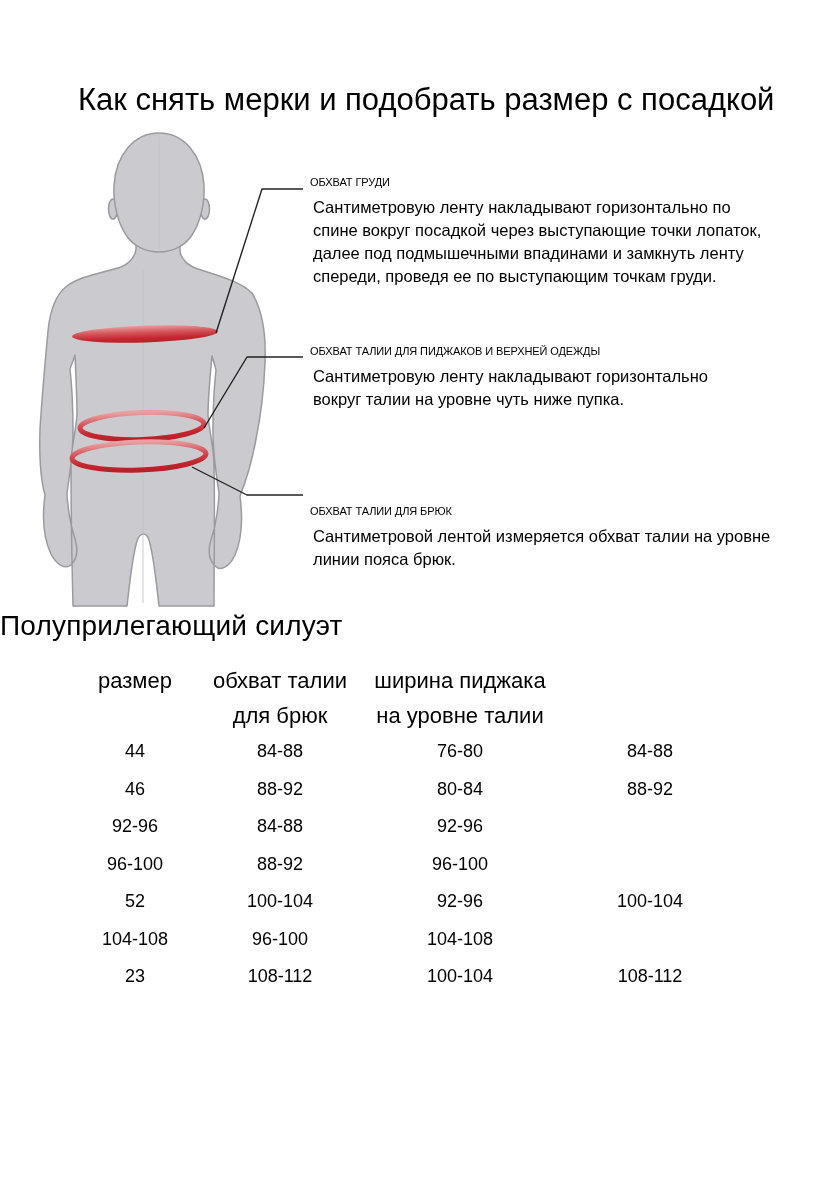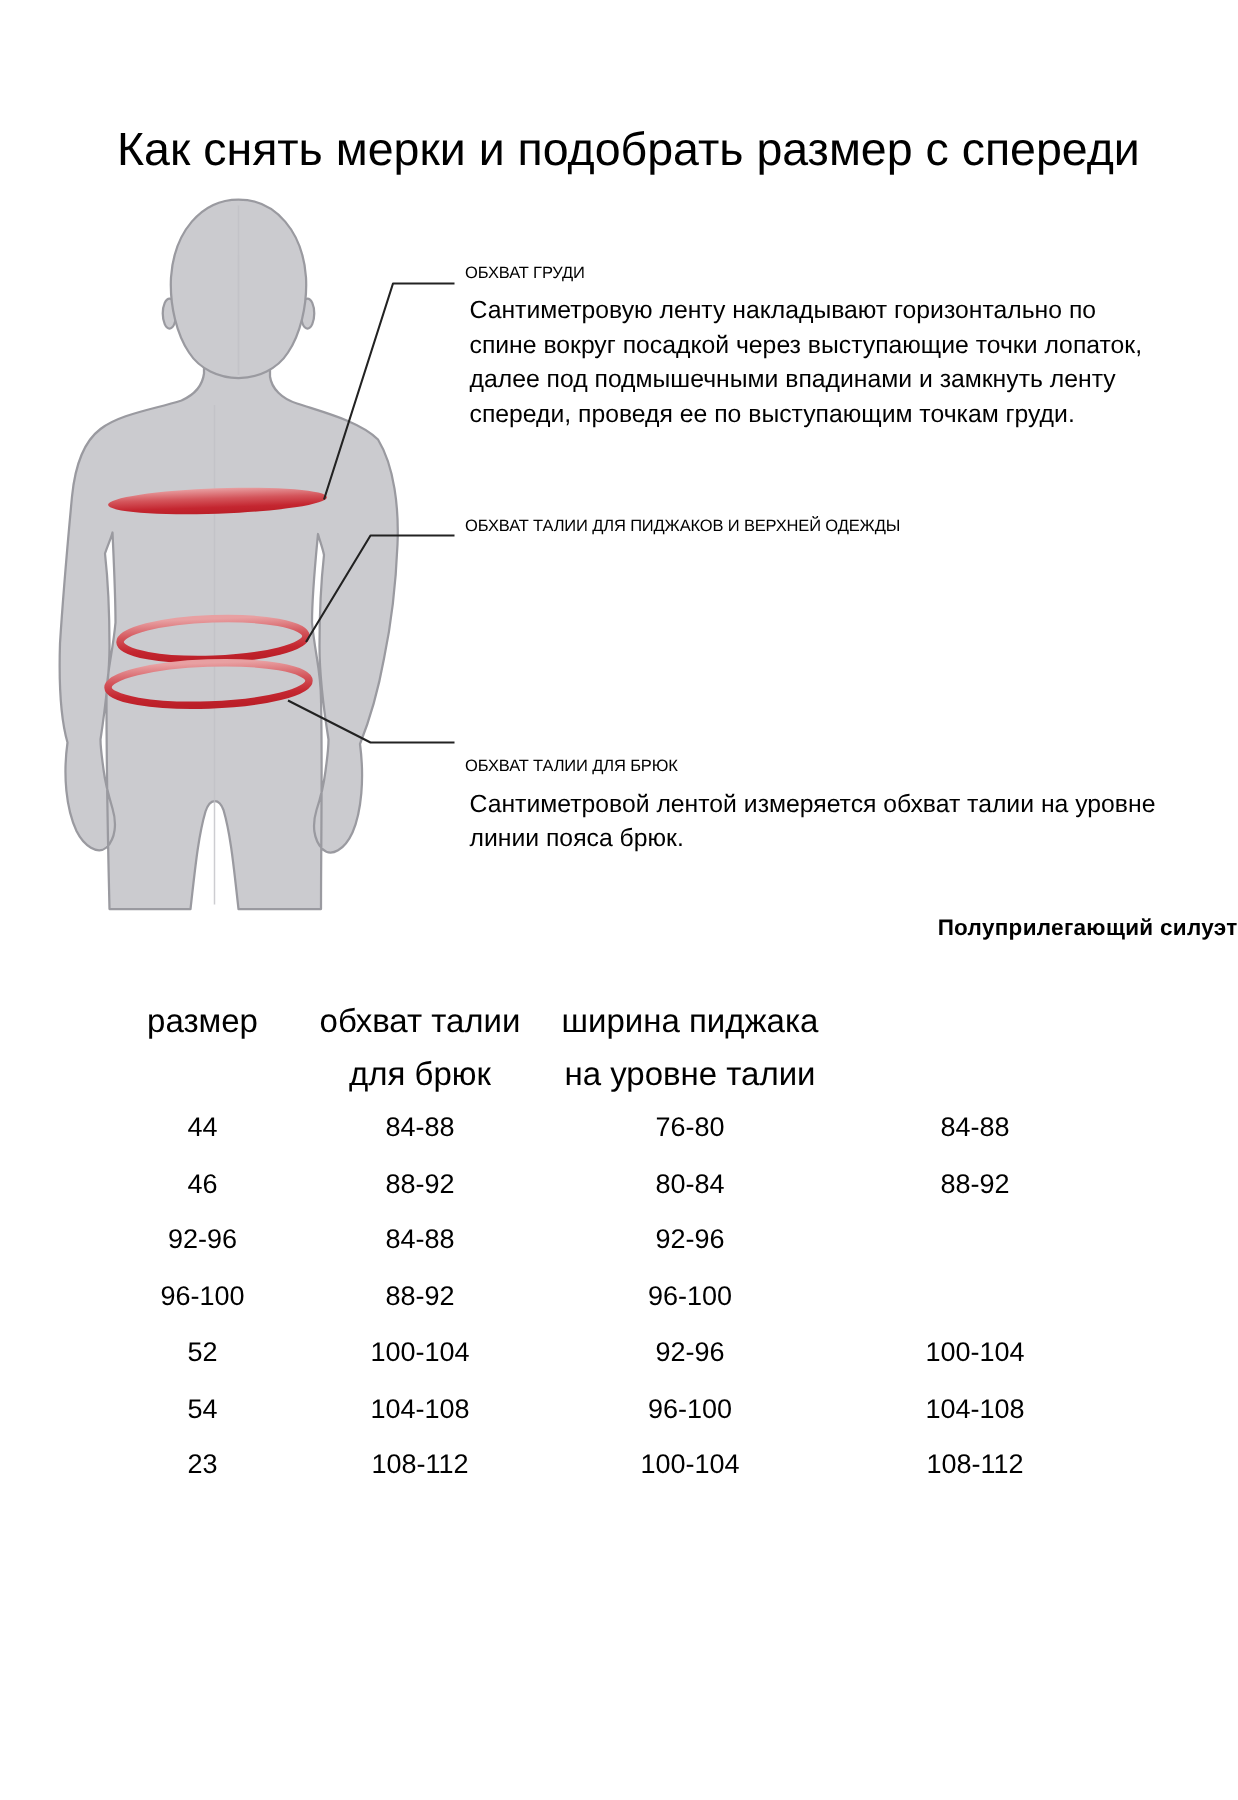--- a/index.html
+++ b/index.html
@@ -19,37 +19,37 @@
   .measure-section.s2{top:345px;}
   .measure-section.s3{top:505px;}
   .section-heading{
     margin:0;font-size:11px;font-weight:400;letter-spacing:-0.1px;white-space:nowrap;
   }
   .section-body{
     margin:8px 0 0 3px;font-size:16.5px;line-height:23px;white-space:pre-line;
   }
   .table-title{
     position:absolute;left:0;top:610px;width:825px;margin:0;
-    text-align:right;font-size:15px;font-weight:700;letter-spacing:0.2px;
+    text-align:left;font-size:28px;font-weight:400;letter-spacing:0.2px;
   }
   .table-wrap{position:absolute;left:60px;top:663px;width:670px;}
   .thead,.trow{
     display:grid;grid-template-columns:150px 140px 220px 160px;
   }
   .thead .hcell{text-align:center;font-size:22px;}
   .hline{height:35px;line-height:35px;}
   .trow{height:37.5px;}
   .tcell{
     text-align:center;font-size:18px;line-height:37.5px;height:37.5px;
   }
 </style>
 </head>
 <body>
 
-<h1 class="page-title">Как снять мерки и подобрать размер с спереди</h1>
+<h1 class="page-title">Как снять мерки и подобрать размер с посадкой</h1>
 
 <svg class="figure-svg" width="250" height="495" viewBox="0 0 250 495" aria-hidden="true">
   <defs>
     <linearGradient id="redv" x1="0" y1="0" x2="0" y2="1">
       <stop offset="0" stop-color="#e8a0a2"></stop>
       <stop offset="0.4" stop-color="#d4555b"></stop>
       <stop offset="0.75" stop-color="#c42630"></stop>
       <stop offset="1" stop-color="#bb1f28"></stop>
     </linearGradient>
   </defs>
@@ -122,20 +122,22 @@
 <section class="measure-section s1">
   <h2 class="section-heading">ОБХВАТ ГРУДИ</h2>
   <p class="section-body">Сантиметровую ленту накладывают горизонтально по
 спине вокруг посадкой через выступающие точки лопаток,
 далее под подмышечными впадинами и замкнуть ленту
 спереди, проведя ее по выступающим точкам груди.</p>
 </section>
 
 <section class="measure-section s2">
   <h2 class="section-heading">ОБХВАТ ТАЛИИ ДЛЯ ПИДЖАКОВ И ВЕРХНЕЙ ОДЕЖДЫ</h2>
+  <p class="section-body">Сантиметровую  ленту накладывают горизонтально
+вокруг талии на уровне чуть ниже пупка.</p>
 </section>
 
 <section class="measure-section s3">
   <h2 class="section-heading">ОБХВАТ ТАЛИИ ДЛЯ БРЮК</h2>
   <p class="section-body">Сантиметровой лентой измеряется обхват талии на уровне
 линии пояса брюк.</p>
 </section>
 
 <h2 class="table-title">Полуприлегающий силуэт</h2>
 
@@ -182,21 +184,20 @@
   </div>
 
   <div class="trow">
     <div class="tcell">52</div>
     <div class="tcell">100-104</div>
     <div class="tcell">92-96</div>
     <div class="tcell">100-104</div>
   </div>
 
   <div class="trow">
-    <div class="tcell">54</div>
     <div class="tcell">104-108</div>
     <div class="tcell">96-100</div>
     <div class="tcell">104-108</div>
   </div>
 
   <div class="trow">
     <div class="tcell">23</div>
     <div class="tcell">108-112</div>
     <div class="tcell">100-104</div>
     <div class="tcell">108-112</div>

